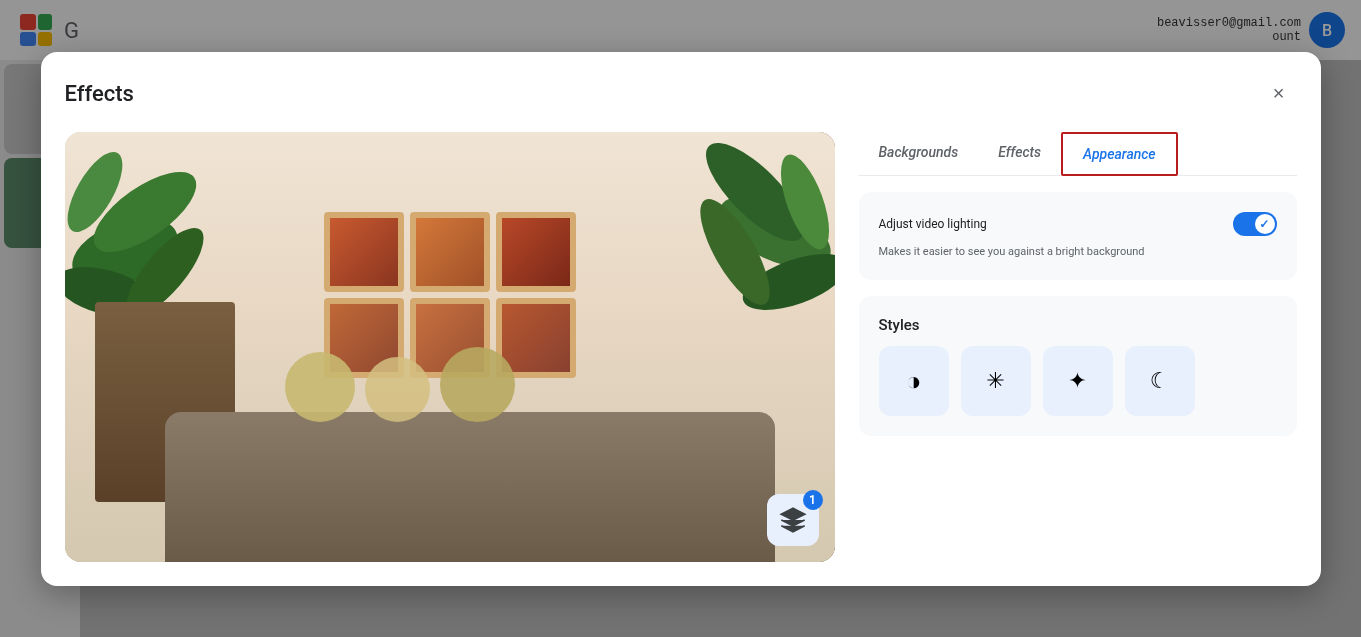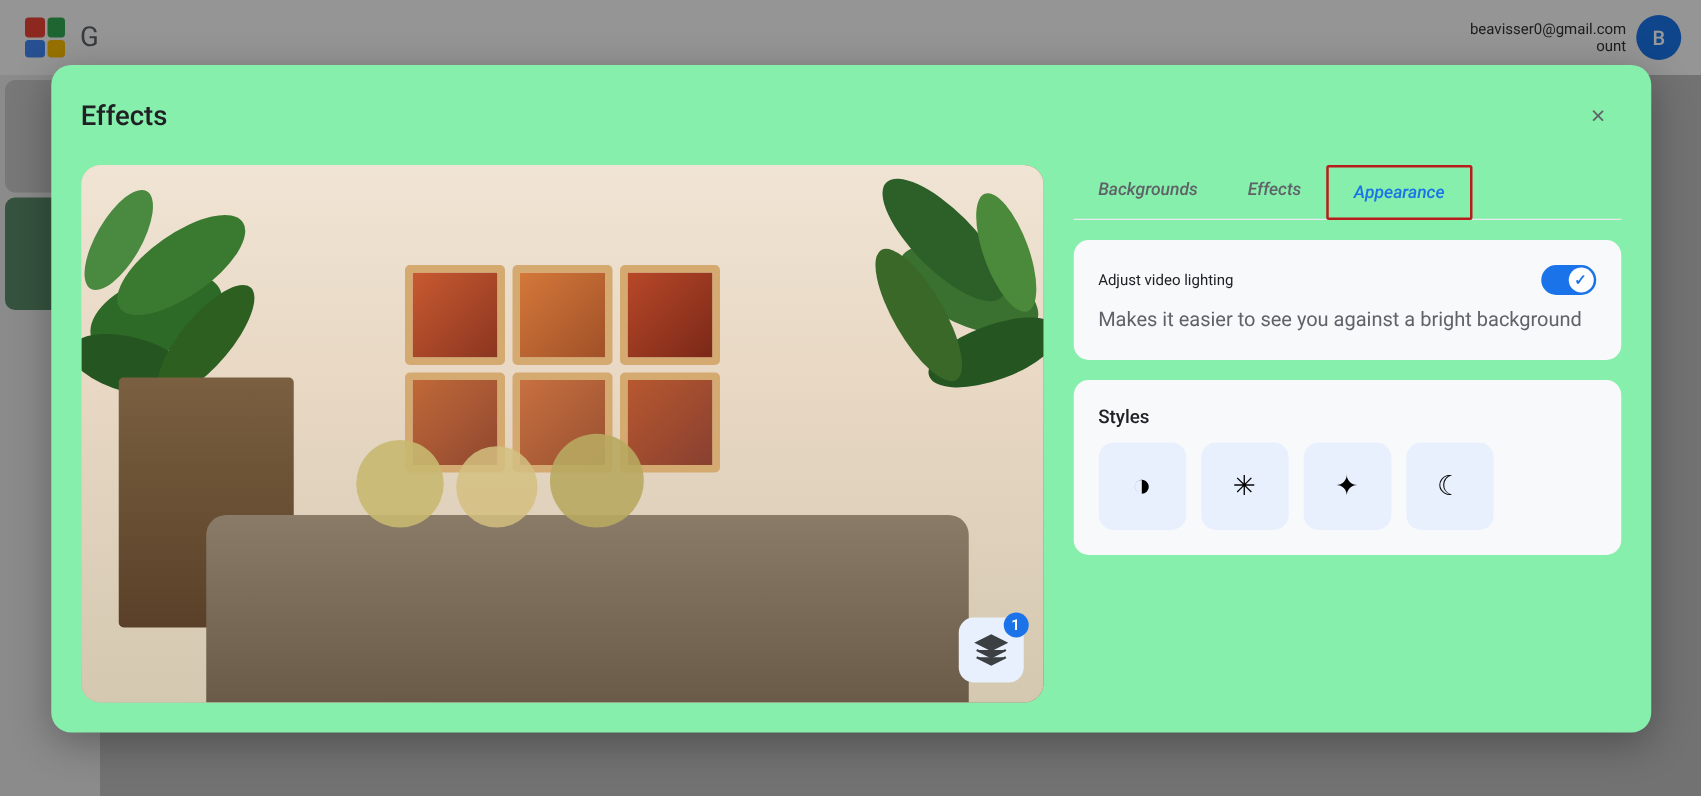--- a/index.html
+++ b/index.html
@@ -94,21 +94,21 @@
       inset: 0;
       background: rgba(0,0,0,0.4);
       z-index: 10;
       display: flex;
       align-items: center;
       justify-content: center;
     }
 
     
     .modal {
-      background: #86efac;
+      background: #ffffff;
       border-radius: 16px;
       width: 1280px;
       max-height: 620px;
       position: relative;
       padding: 24px;
       box-shadow: 0 8px 32px rgba(0,0,0,0.3);
     }
 
     .modal-header {
       display: flex;
@@ -267,21 +267,21 @@
       margin-bottom: 8px;
     }
 
     .card-title {
       font-size: 12px;
       font-weight: 400;
       color: #202124;
     }
 
     .card-description {
-      font-size: 16px;
+      font-size: 11px;
       color: #5f6368;
       line-height: 1.5;
     }
 
     
     .toggle {
       width: 44px;
       height: 24px;
       background: #1a73e8;
       border-radius: 12px;
@@ -345,21 +345,21 @@
       <svg width="36" height="36" viewBox="0 0 36 36">
         <rect x="2" y="2" width="16" height="16" rx="3" fill="#EA4335"></rect>
         <rect x="20" y="2" width="14" height="16" rx="3" fill="#34A853"></rect>
         <rect x="2" y="20" width="16" height="14" rx="3" fill="#4285F4"></rect>
         <rect x="20" y="20" width="14" height="14" rx="3" fill="#FBBC04"></rect>
       </svg>
     </div>
     <span style="font-size:22px;color:#5f6368;font-weight:400;">G</span>
   </div>
   <div class="top-bar-right">
-    <div style="text-align:right;">
+    <div style="text-align:right;font-family:Liberation Mono, monospace;">
       <div class="user-email">beavisser0@gmail.com</div>
       <div class="user-email">ount</div>
     </div>
     <div class="user-avatar">
       <span>B</span>
     </div>
   </div>
 </div>
 
 <div class="left-sidebar">

